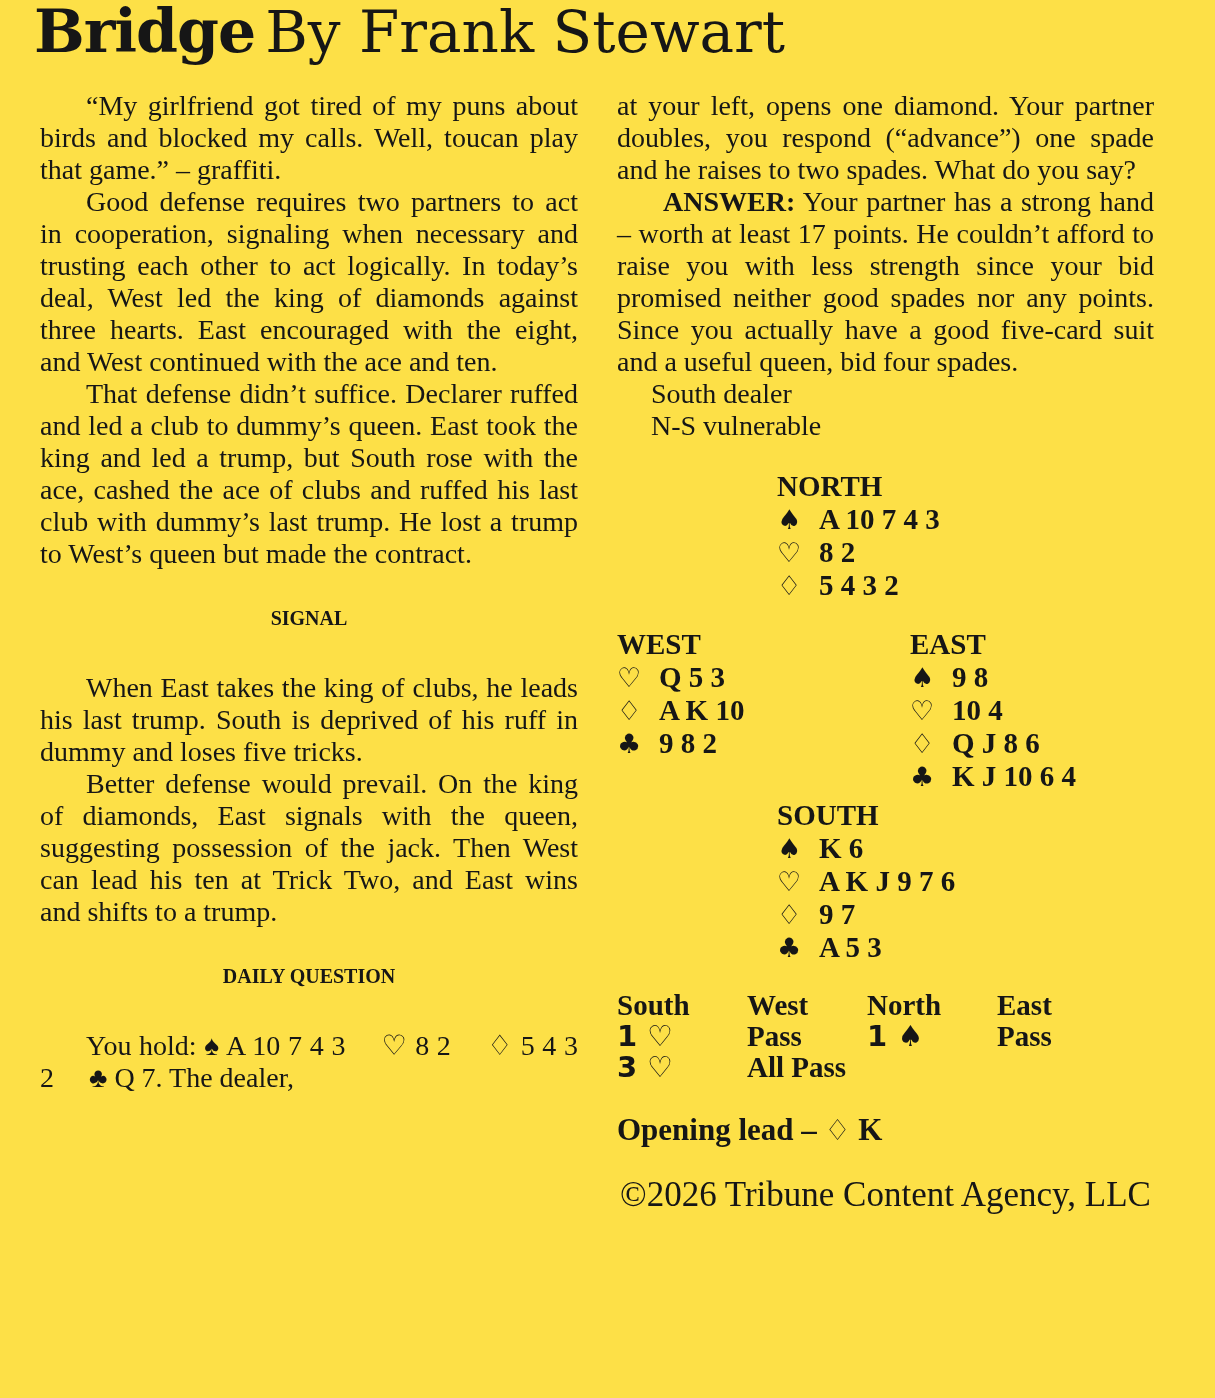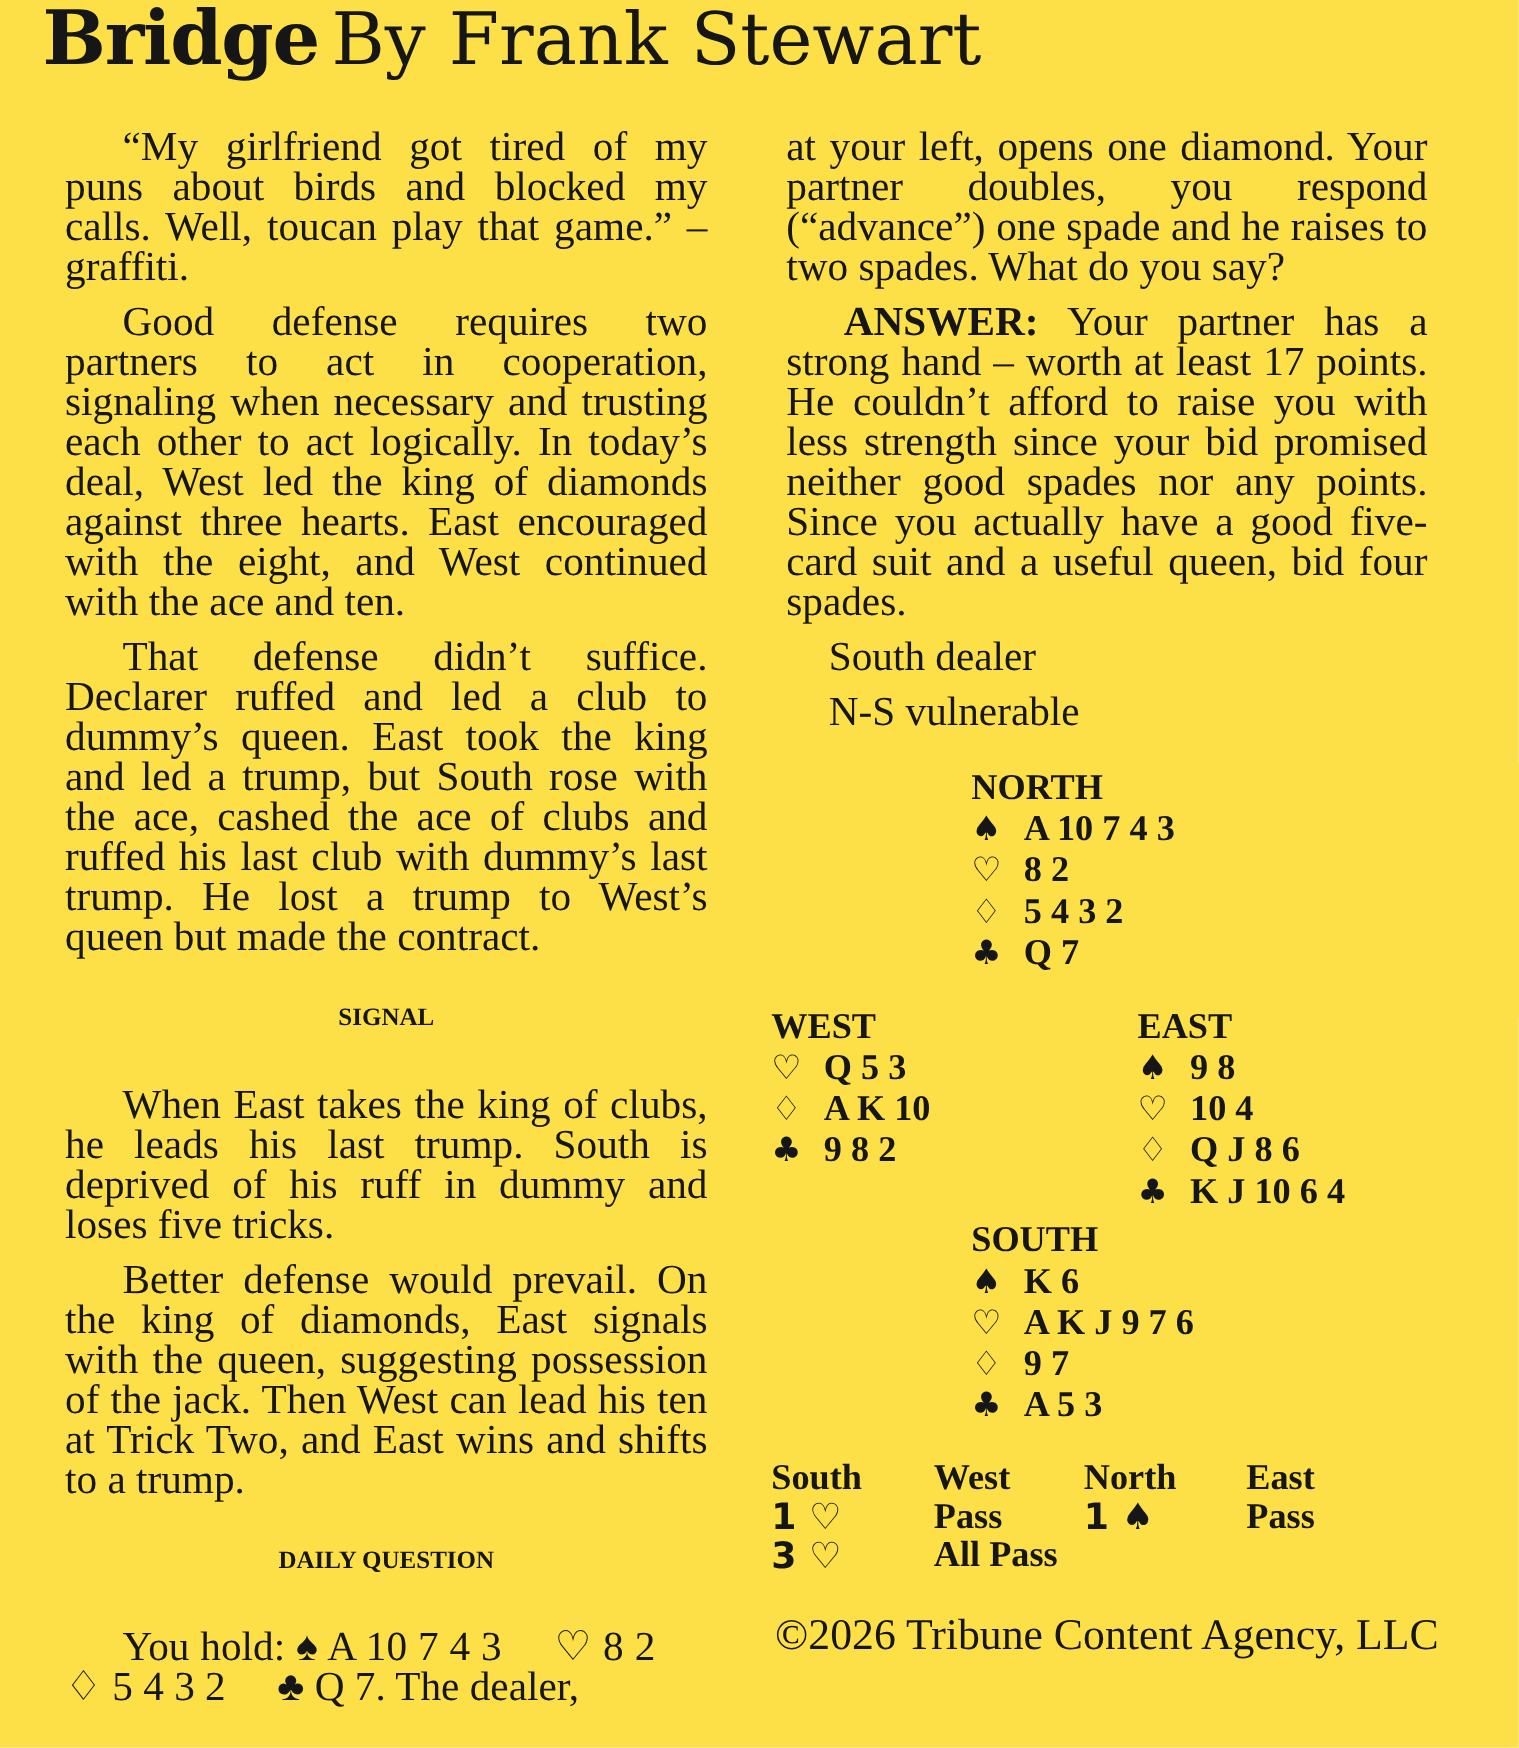--- a/index.html
+++ b/index.html
@@ -22,21 +22,21 @@
   .title-byline {
     font-size:58px; font-weight:normal; margin-left:10px;
   }
 
   
   .columns { position:absolute; top:90px; left:40px; display:flex; }
   .col { text-align:justify; }
   .col-left  { width:538px; margin-right:39px; }
   .col-right { width:537px; }
 
-  p { margin:12px; font-size:33px; line-height:32px; text-align:justify; }
+  p { margin:0; font-size:28px; line-height:32px; text-align:justify; }
   .indent { text-indent:46px; }
   .small-indent { text-indent:34px; text-align:left; }
 
   h2.section {
     font-size:20px; line-height:32px; font-weight:bold;
     text-align:center; margin:32px 0 38px 0;
   }
   .answer-label { font-weight:bold; }
 
   
@@ -101,21 +101,20 @@
       <p>at your left, opens one diamond. Your partner doubles, you respond (“advance”) one spade and he raises to two spades. What do you say?</p>
       <p class="indent"><span class="answer-label">ANSWER:</span><span> Your partner has a strong hand – worth at least 17 points. He couldn’t afford to raise you with less strength since your bid promised neither good spades nor any points. Since you actually have a good five-card suit and a useful queen, bid four spades.</span></p>
       <p class="small-indent">South dealer</p>
       <p class="small-indent">N-S vulnerable</p>
 
       <div class="hand hand-ns north-hand">
         <div class="hand-label">NORTH</div>
         <div><span class="suit">♠</span><span>A 10 7 4 3</span></div>
         <div><span class="suit">♡</span><span>8 2</span></div>
         <div><span class="suit">♢</span><span>5 4 3 2</span></div>
-        <div><span class="suit">♣</span><span>Q 7</span></div>
       </div>
 
       <div class="we-row">
         <div class="hand west-hand">
           <div class="hand-label">WEST</div>
           <div><span class="suit">♡</span><span>Q 5 3</span></div>
           <div><span class="suit">♢</span><span>A K 10</span></div>
           <div><span class="suit">♣</span><span>9 8 2</span></div>
         </div>
         <div class="hand east-hand">
@@ -143,18 +142,23 @@
         <span class="cell suitglyph">1 ♡</span>
         <span class="cell">Pass</span>
         <span class="cell suitglyph">1 ♠</span>
         <span class="cell">Pass</span>
         <span class="cell suitglyph">3 ♡</span>
         <span class="cell">All Pass</span>
         <span class="cell"></span>
         <span class="cell"></span>
       </div>
 
+      <div class="opening-lead">
+        <span>Opening lead –</span>
+        <span class="suitglyph">♢</span>
+        <span>K</span>
+      </div>
 
       <div class="copyright">©2026 Tribune Content Agency, LLC</div>
     </div>
 
   </div>
 </div>
 
 </body></html>

